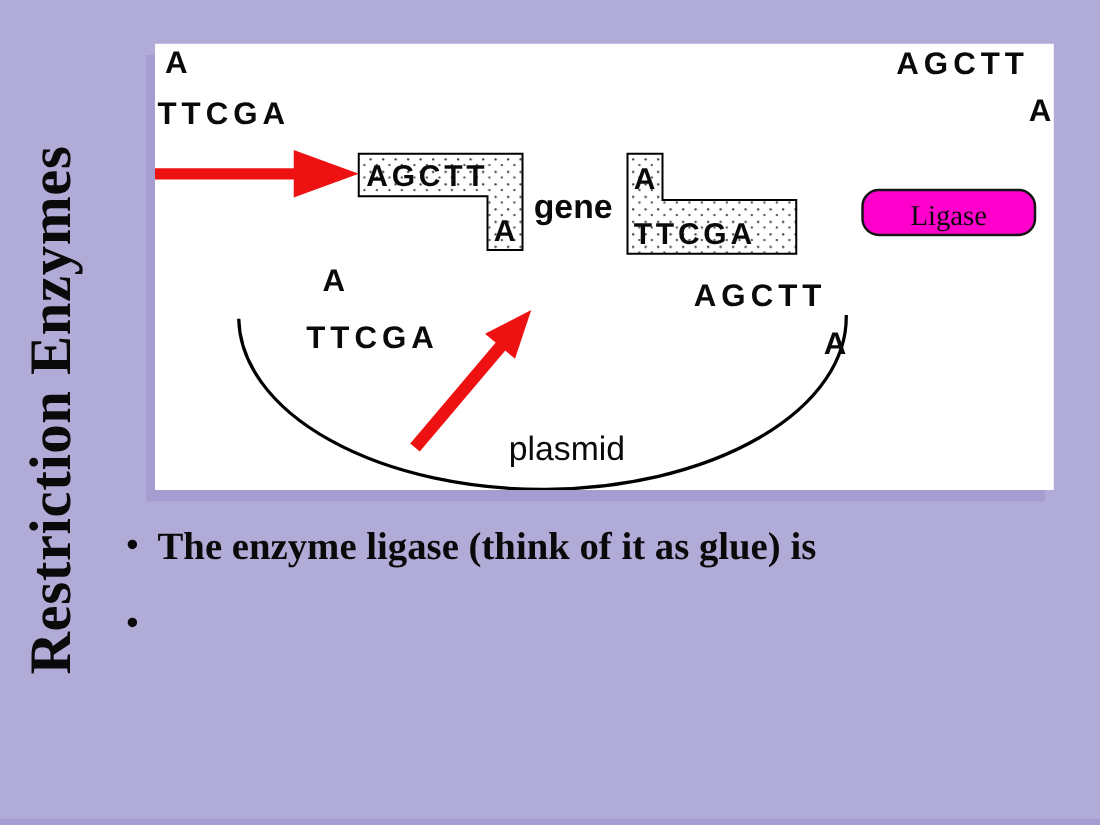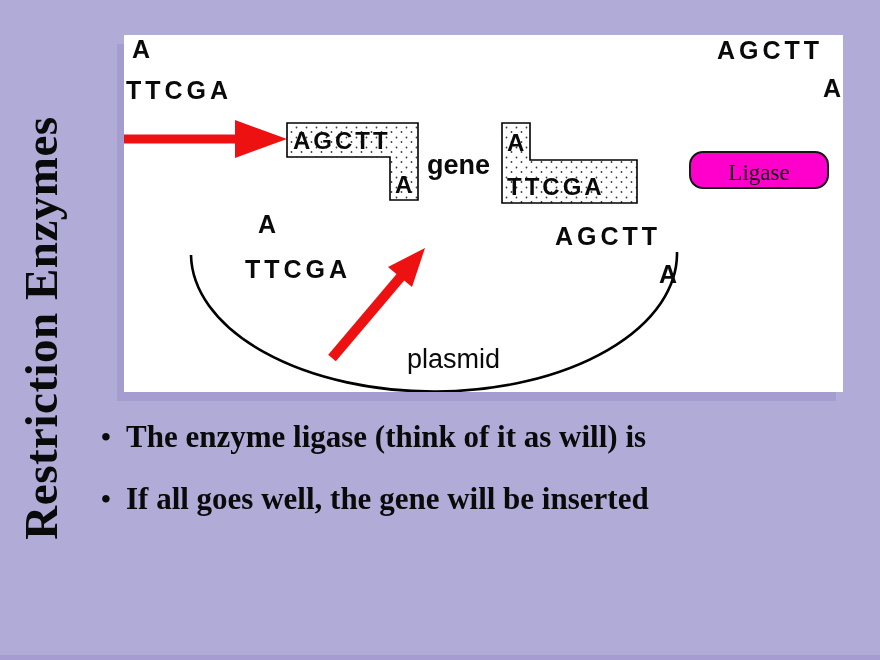--- a/index.html
+++ b/index.html
@@ -119,21 +119,20 @@
       <polygon points="301,213 288,252 264,232" fill="#ee1111"></polygon>
     </g>
 
     <text class="lbl-plasmid" x="283" y="333">plasmid</text>
   </svg>
 </div>
 
 <div class="bullets">
   <div class="bullet-item">
     <span class="bullet-dot">•</span>
-    <span class="bullet-line">The enzyme ligase (think of it as will) is</span>
+    <span class="bullet-line">The enzyme ligase (think of it as glue) is</span>
   </div>
   <div class="bullet-item">
     <span class="bullet-dot">•</span>
-    <span class="bullet-line">If all goes well, the gene will be inserted</span>
   </div>
 </div>
 
 <div class="bottom-strip"></div>
 
 </body></html>

